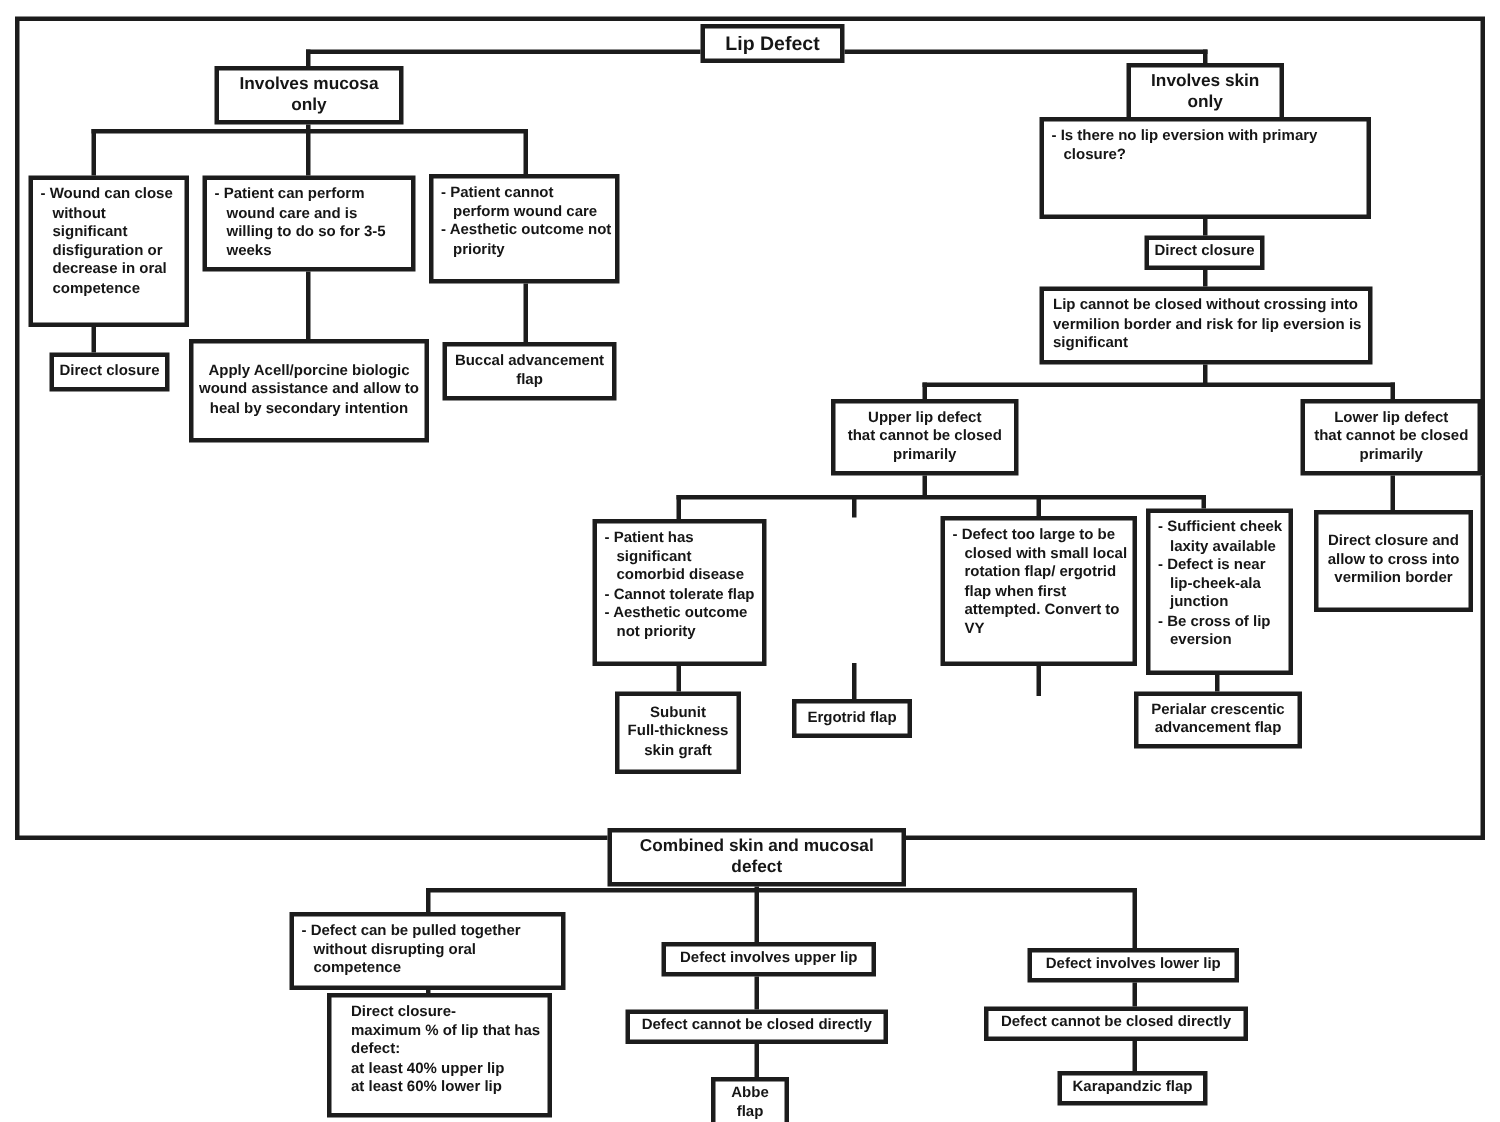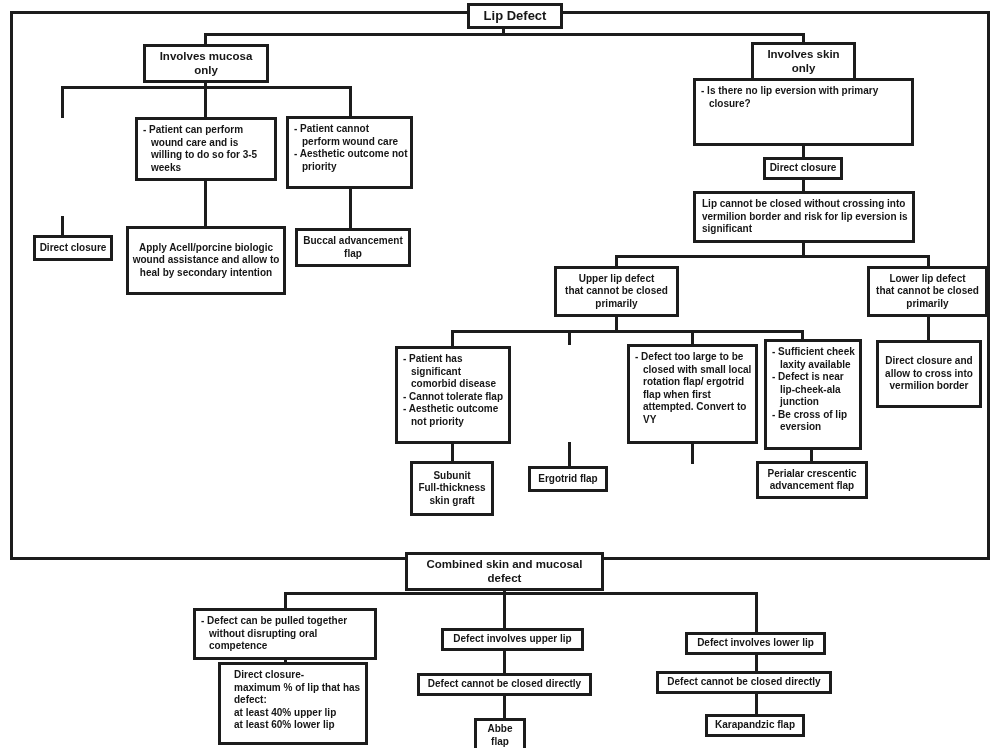--- a/index.html
+++ b/index.html
@@ -68,24 +68,27 @@
   <i class="ln" style="left:284px;top:592px;width:474px;height:3px"></i>
   <i class="ln" style="left:284px;top:592px;width:3px;height:18px"></i>
   <i class="ln" style="left:503px;top:592px;width:3px;height:38px"></i>
   <i class="ln" style="left:755px;top:592px;width:3px;height:42px"></i>
   <i class="ln" style="left:284px;top:644px;width:3px;height:20px"></i>
   <i class="ln" style="left:503px;top:648px;width:3px;height:27px"></i>
   <i class="ln" style="left:503px;top:692px;width:3px;height:28px"></i>
   <i class="ln" style="left:755px;top:651px;width:3px;height:22px"></i>
   <i class="ln" style="left:755px;top:692px;width:3px;height:24px"></i>
 
-  <div class="box title" style="left:467px;top:3px;width:96px;min-height:24px">Lip Defect</div>
+  <div class="box title" style="left:467px;top:16px;width:96px;min-height:24px">Lip Defect</div>
 
   <div class="box hdr" style="left:143px;top:44px;width:126px;min-height:23px">Involves mucosa only</div>
 
+  <div class="box cond" style="left:19px;top:117px;width:107px;min-height:101px">
+    <div class="bullet">Wound can close without significant disfiguration or decrease in oral competence</div>
+  </div>
   <div class="box cond" style="left:135px;top:117px;width:142px;min-height:56px">
     <div class="bullet">Patient can perform wound care and is willing to do so for 3-5 weeks</div>
   </div>
   <div class="box cond" style="left:286px;top:116px;width:127px;min-height:73px">
     <div class="bullet">Patient cannot perform wound care</div>
     <div class="bullet">Aesthetic outcome not priority</div>
   </div>
 
   <div class="box" style="left:33px;top:235px;width:80px;min-height:26px">Direct closure</div>
   <div class="box" style="left:295px;top:228px;width:116px;min-height:39px">Buccal advancement flap</div>

